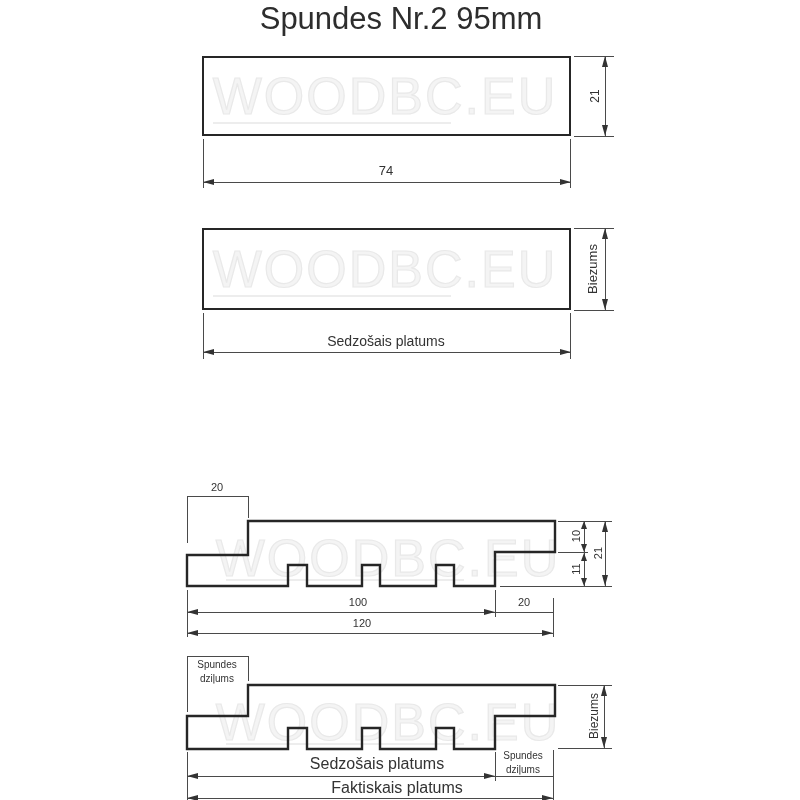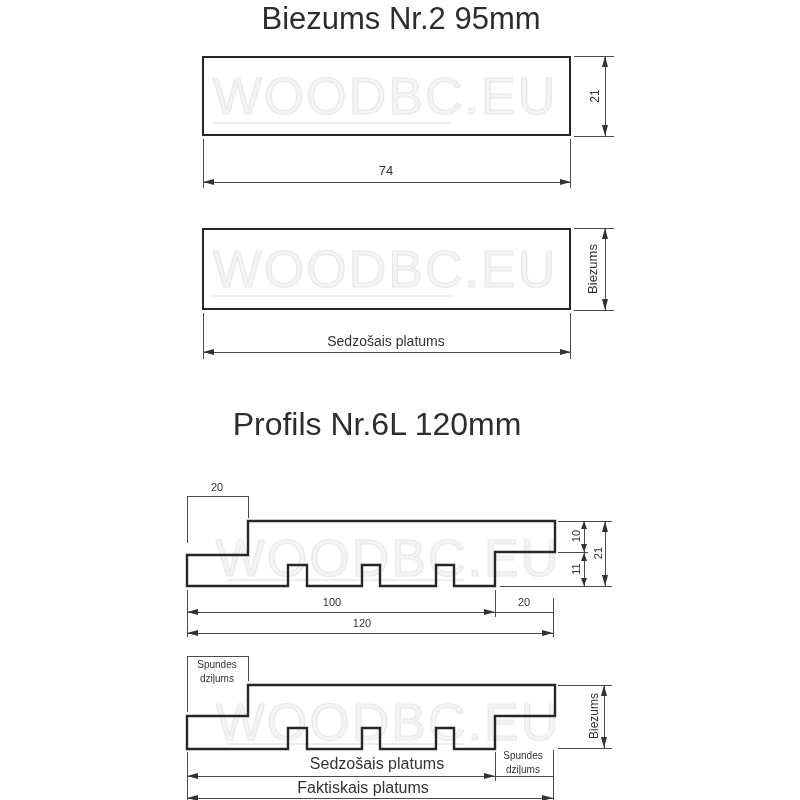--- a/index.html
+++ b/index.html
@@ -39,21 +39,21 @@
 
   <div class="wm" style="left:385px;top:96px;">WOODBC.EU</div>
   <div class="wm" style="left:385px;top:269px;">WOODBC.EU</div>
   <div class="wm" style="left:388px;top:558px;">WOODBC.EU</div>
   <div class="wm" style="left:388px;top:722px;">WOODBC.EU</div>
   <div class="wm-ul" style="left:213px;top:122px;width:238px;"></div>
   <div class="wm-ul" style="left:213px;top:295px;width:238px;"></div>
   <div class="wm-ul" style="left:226px;top:579px;width:238px;"></div>
   <div class="wm-ul" style="left:226px;top:743px;width:238px;"></div>
 
-  <div class="title" style="left:401px;top:1px;">Biezums Nr.2 95mm</div>
+  <div class="title" style="left:401px;top:1px;">Spundes Nr.2 95mm</div>
 
   <div class="rect" style="left:202px;top:56px;width:369px;height:80px;"></div>
 
   <div class="ln hl" style="left:574px;top:56px;width:40px;"></div>
   <div class="ln hl" style="left:574px;top:136px;width:40px;"></div>
   <div class="ln vl" style="left:605px;top:56px;height:80px;"></div>
   <div class="arr au" style="left:602px;top:56px;"></div>
   <div class="arr ad" style="left:602px;top:125px;"></div>
   <div class="lbl rot f12" style="left:595px;top:96px;">21</div>
 
@@ -73,21 +73,20 @@
   <div class="arr ad" style="left:602px;top:299px;"></div>
   <div class="lbl rot f13" style="left:592px;top:269px;">Biezums</div>
 
   <div class="ln vl" style="left:203px;top:313px;height:46px;"></div>
   <div class="ln vl" style="left:570px;top:313px;height:46px;"></div>
   <div class="ln hl" style="left:203px;top:352px;width:368px;"></div>
   <div class="arr al" style="left:203px;top:349px;"></div>
   <div class="arr ar" style="left:560px;top:349px;"></div>
   <div class="lbl f14" style="left:386px;top:341px;">Sedzošais platums</div>
 
-  <div class="title" style="left:377px;top:406px;font-size:32px;">Profils Nr.6L 120mm</div>
 
   <svg width="800" height="800" viewBox="0 0 800 800">
     <path d="M248,521 H555 V552 H495 V586 H454 V565 H436 V586 H380 V565 H362 V586 H307 V565 H288 V586 H187 V555 H248 Z" fill="none" stroke="#262626" stroke-width="2.4"></path>
     <path d="M248,685 H555 V716 H495 V749 H454 V728 H436 V749 H380 V728 H362 V749 H307 V728 H288 V749 H187 V716 H248 Z" fill="none" stroke="#262626" stroke-width="2.4"></path>
   </svg>
 
   <div class="ln hl" style="left:187px;top:496px;width:61px;"></div>
   <div class="tk" style="left:187px;top:496px;"></div>
   <div class="tk" style="left:248px;top:496px;"></div>
   <div class="lbl f11" style="left:217px;top:487px;">20</div>
@@ -108,21 +107,21 @@
   <div class="arr au" style="left:602px;top:521px;"></div>
   <div class="arr ad" style="left:602px;top:575px;"></div>
   <div class="lbl rot f11" style="left:598px;top:553px;">21</div>
 
   <div class="ln vl" style="left:187px;top:590px;height:47px;"></div>
   <div class="ln vl" style="left:495px;top:590px;height:27px;"></div>
   <div class="ln vl" style="left:553px;top:598px;height:39px;"></div>
   <div class="ln hl" style="left:187px;top:612px;width:308px;"></div>
   <div class="arr al" style="left:187px;top:609px;"></div>
   <div class="arr ar" style="left:484px;top:609px;"></div>
-  <div class="lbl f11" style="left:332px;top:602px;">100</div>
+  <div class="lbl f11" style="left:358px;top:602px;">100</div>
   <div class="ln hl" style="left:495px;top:612px;width:58px;"></div>
   <div class="lbl f11" style="left:524px;top:602px;">20</div>
   <div class="ln hl" style="left:187px;top:633px;width:366px;"></div>
   <div class="arr al" style="left:187px;top:630px;"></div>
   <div class="arr ar" style="left:542px;top:630px;"></div>
   <div class="lbl f11" style="left:362px;top:623px;">120</div>
 
   <div class="ln hl" style="left:187px;top:656px;width:61px;"></div>
   <div class="tk" style="left:187px;top:656px;"></div>
   <div class="tk" style="left:248px;top:656px;"></div>
@@ -144,15 +143,15 @@
   <div class="ln hl" style="left:187px;top:776px;width:308px;"></div>
   <div class="arr al" style="left:187px;top:773px;"></div>
   <div class="arr ar" style="left:484px;top:773px;"></div>
   <div class="lbl f16" style="left:377px;top:764px;">Sedzošais platums</div>
   <div class="ln hl" style="left:495px;top:776px;width:58px;"></div>
   <div class="lbl f10" style="left:523px;top:755px;">Spundes</div>
   <div class="lbl f10" style="left:523px;top:769px;">dziļums</div>
   <div class="ln hl" style="left:187px;top:798px;width:366px;"></div>
   <div class="arr al" style="left:187px;top:795px;"></div>
   <div class="arr ar" style="left:542px;top:795px;"></div>
-  <div class="lbl f16" style="left:363px;top:788px;">Faktiskais platums</div>
+  <div class="lbl f16" style="left:397px;top:788px;">Faktiskais platums</div>
 
 </div>
 
 </body></html>

